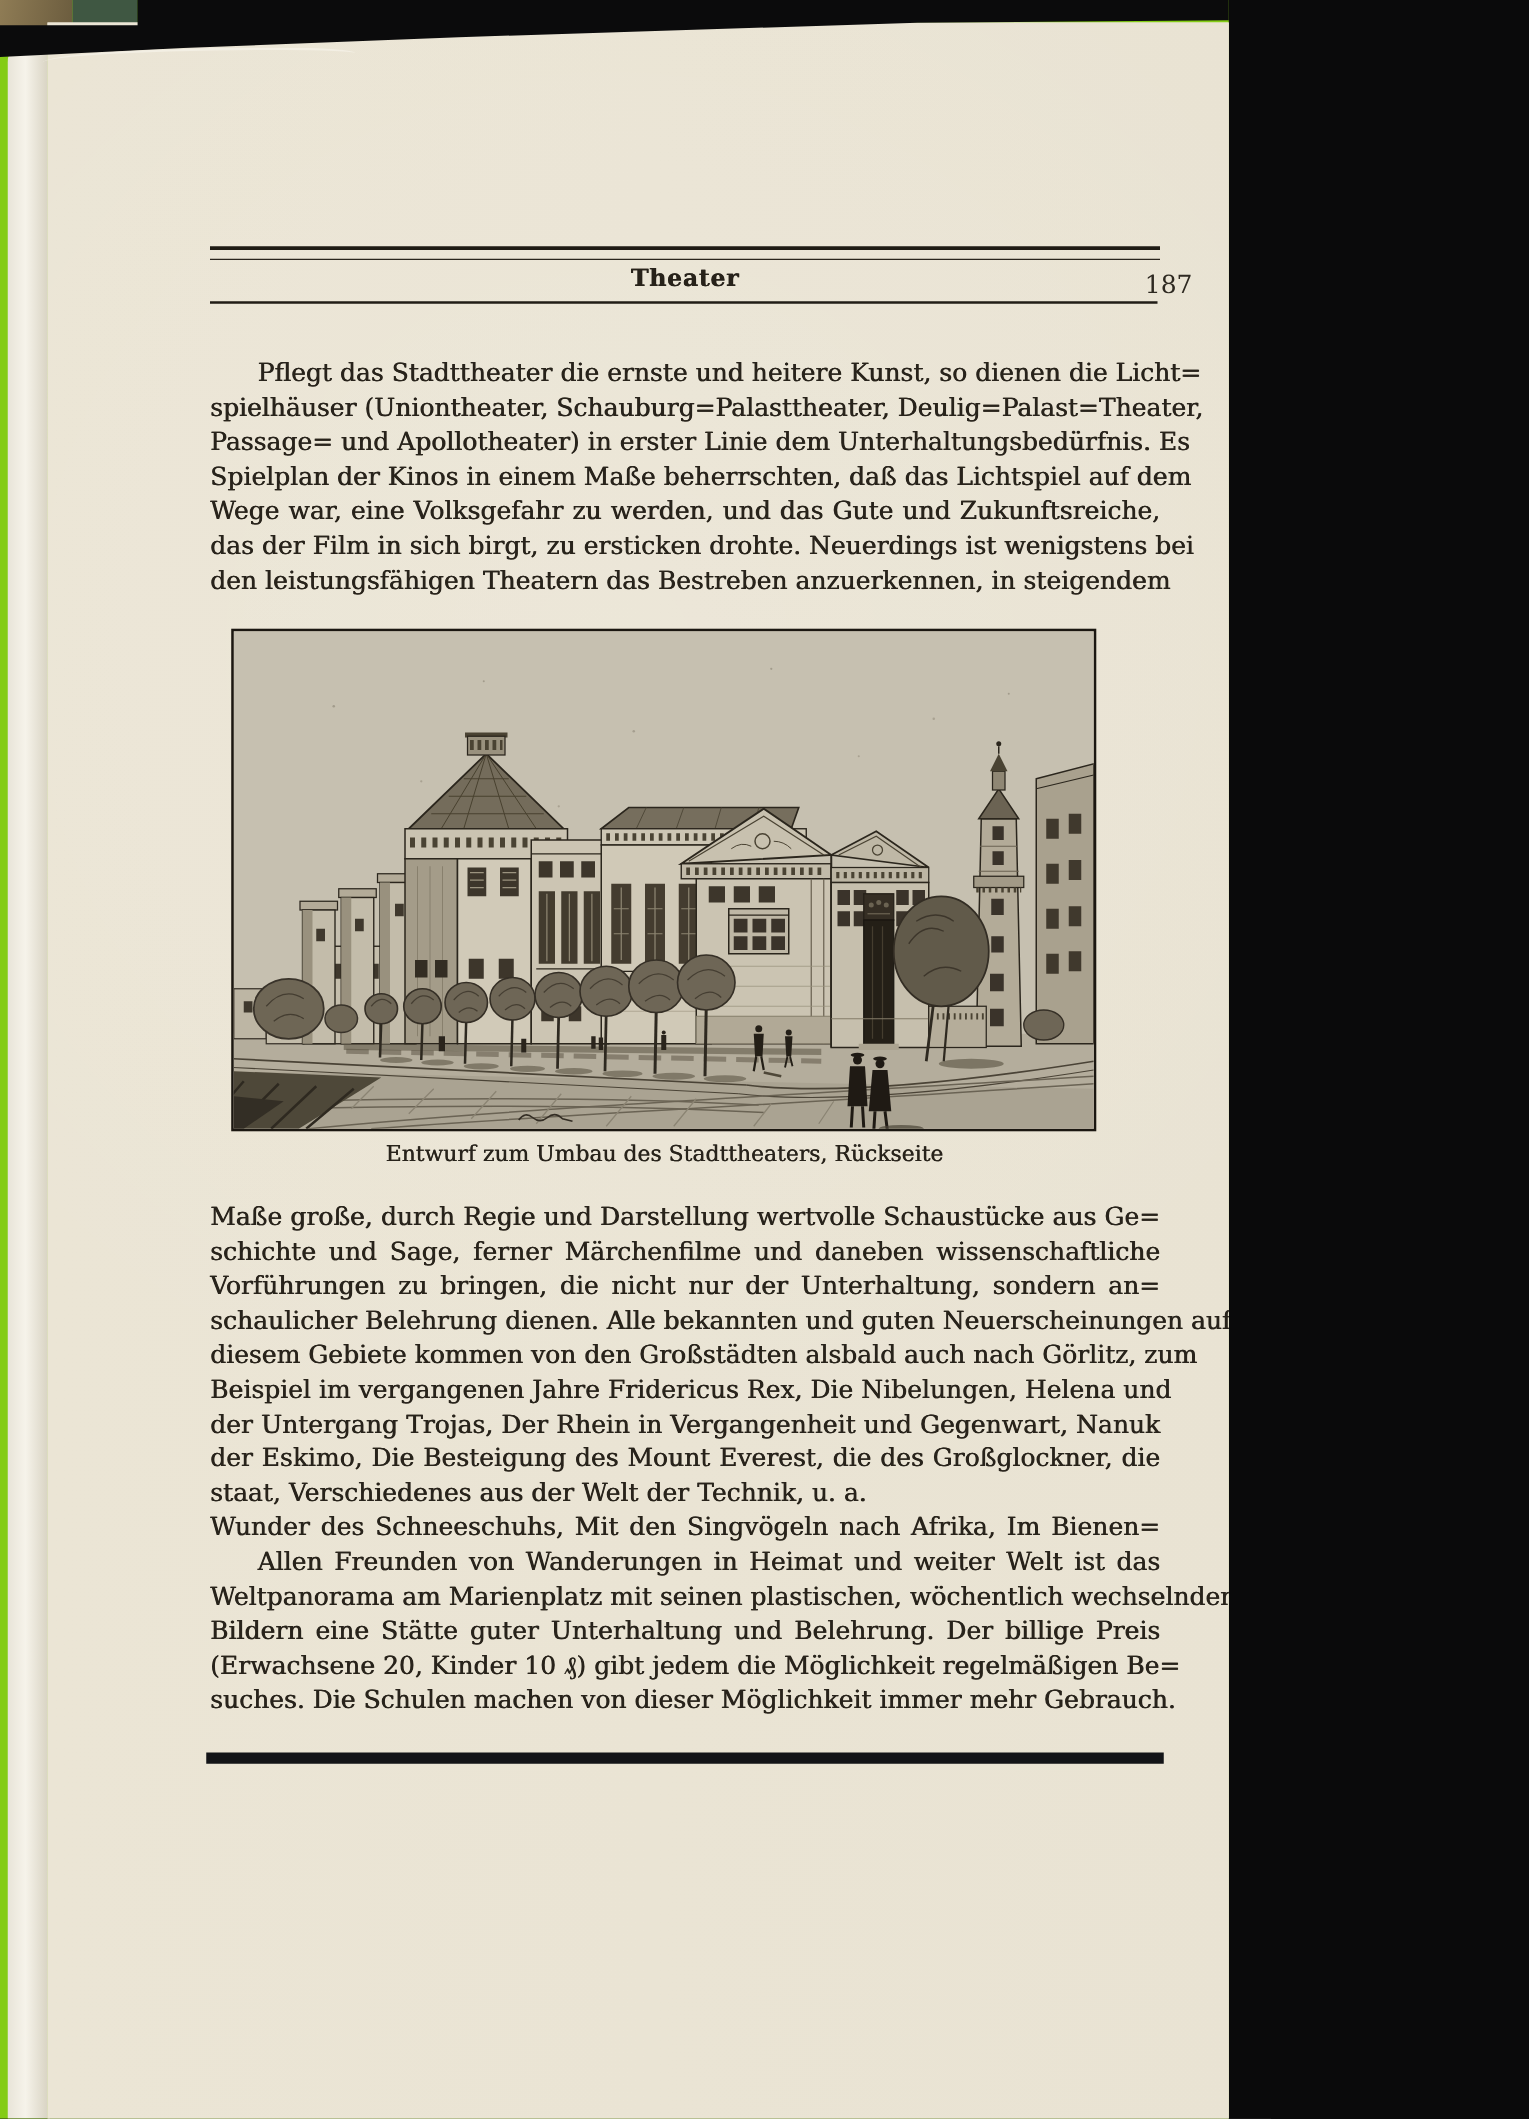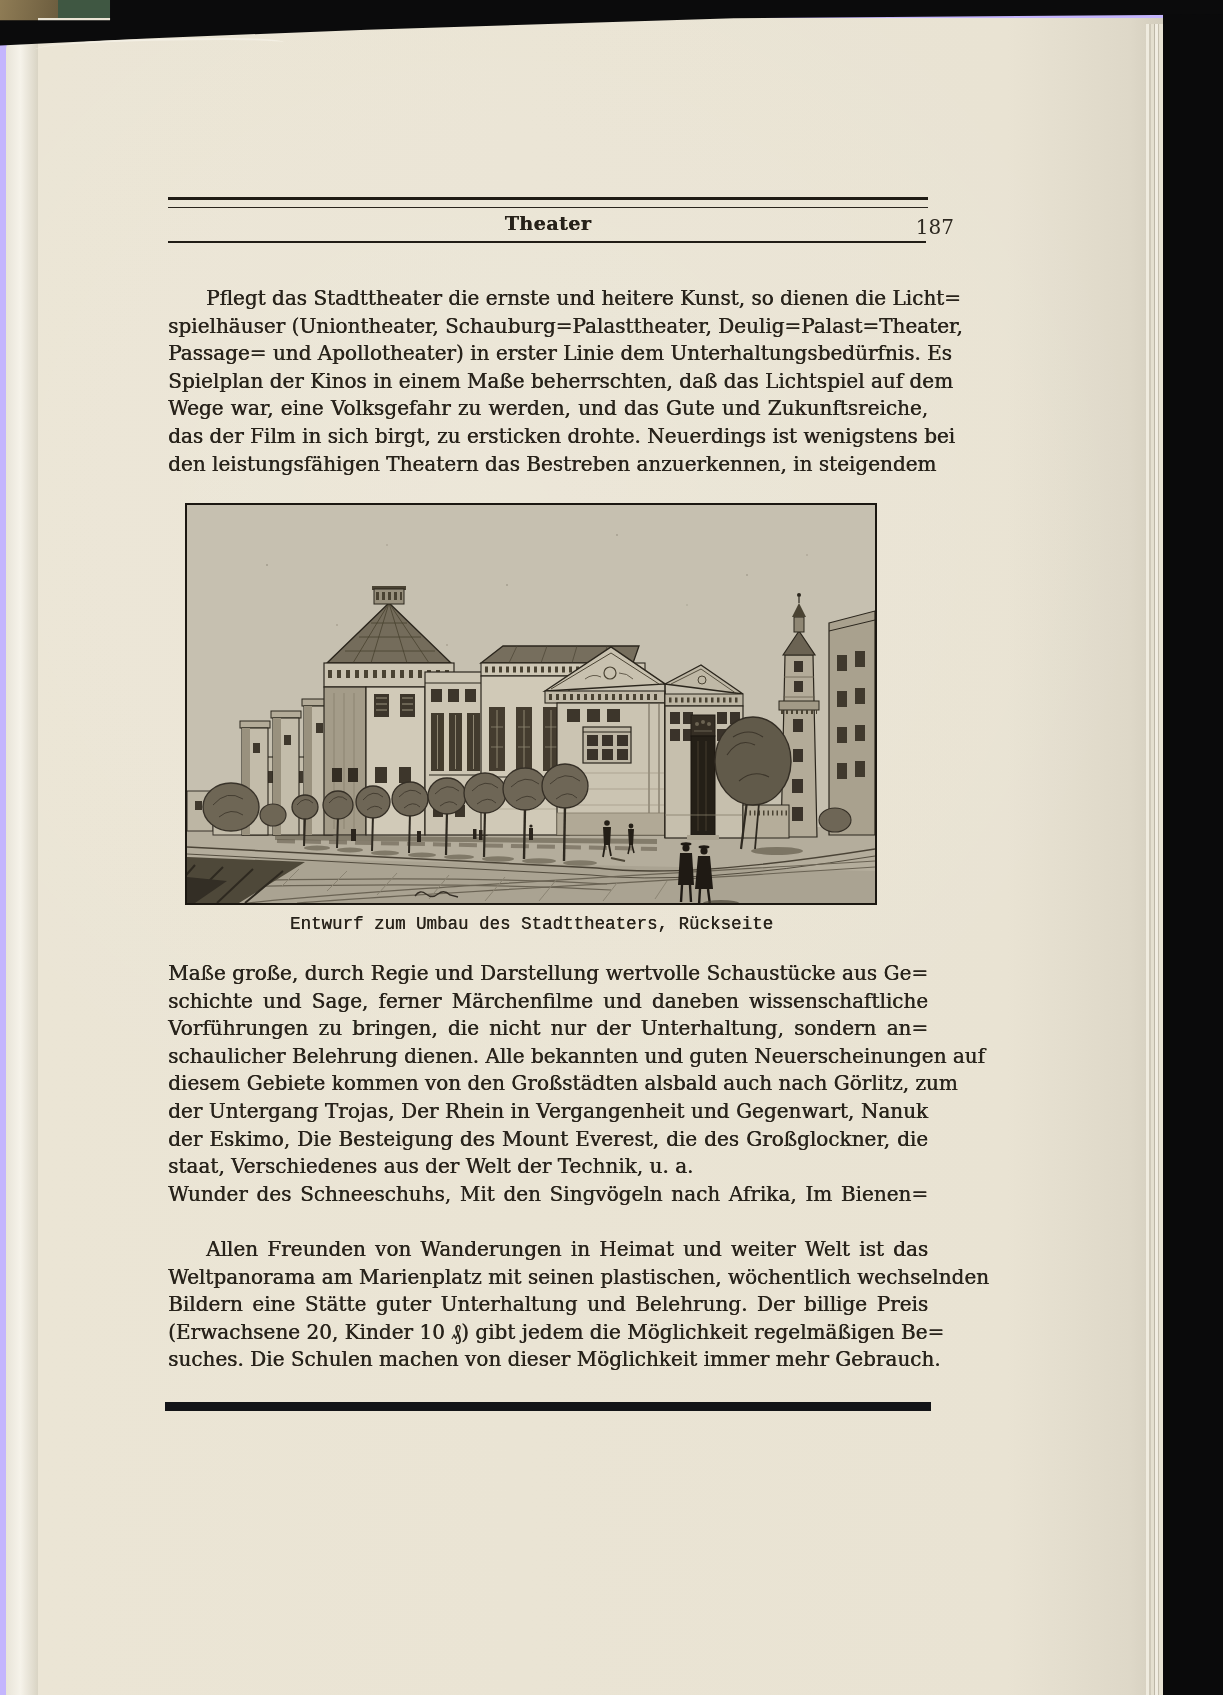--- a/index.html
+++ b/index.html
@@ -1,16 +1,16 @@
 <!DOCTYPE html>
 <html><head>
 <meta charset="utf-8">
 <style>
   html,body{margin:0;padding:0;background:#0a0a0b;}
-  .stage{position:relative;width:1223px;height:1695px;background:#c4b5fd;overflow:hidden;
+  .stage{position:relative;width:983px;height:1695px;background:#84cc16;overflow:hidden;
          font-family:"DejaVu Serif","Liberation Serif",serif;color:#29241b;}
   
   .fore-edge{position:absolute;left:6px;top:34px;bottom:0;width:32px;
              background:linear-gradient(90deg,#e8e4d8,#f6f3ea 45%,#d9d4c4);
              border-top-left-radius:16px;border-right:2px solid #b3ad9e;}
   .page{position:absolute;left:38px;top:18px;width:1126px;height:1677px;
         background:
           radial-gradient(90% 60% at 40% 30%, rgba(255,255,255,0.10), rgba(0,0,0,0) 70%),
           linear-gradient(90deg,#ebe5d5 0%,#e9e3d3 86%,#ded8c8 97%,#d2ccbc 100%),
           #e9e3d3;}
@@ -37,21 +37,21 @@
   .para{position:absolute;left:0;width:760px;font-size:20px;line-height:27.6px;
         color:#28231b;text-shadow:0.45px 0 0 #2b261e;}
   .para-1{top:257px;margin-top:28px;}
   .para-2{top:960px;}
   .para-3{top:1236px;}
   .tline{text-align:justify;text-align-last:justify;white-space:nowrap;}
   .tline-natural{text-align-last:left;}
   .tline-indent{text-indent:38px;}
   .rule-heavy{position:absolute;top:1402px;left:-3px;width:766px;height:9px;background:#131417;}
   
-  figure.plate-figure{position:absolute;left:185px;top:503px;width:693px;margin:0;z-index:3;font-family:Liberation Mono, monospace;}
+  figure.plate-figure{position:absolute;left:185px;top:503px;width:693px;margin:0;z-index:3;}
   .plate{width:688px;height:398px;border:2.5px solid #1b1711;background:#c6c0b0;}
   figcaption{margin-top:9px;text-align:center;font-size:17.5px;color:#28231b;
              text-shadow:0.35px 0 0 #2b261e;width:693px;}
 </style>
 </head>
 <body>
 
 <div class="stage">
   <div class="spine-tan"></div>
   <div class="spine-green"></div>
@@ -77,20 +77,21 @@
         <div class="tline">Wege war, eine Volksgefahr zu werden, und das Gute und Zukunftsreiche,</div>
         <div class="tline">das der Film in sich birgt, zu ersticken drohte. Neuerdings ist wenigstens bei</div>
         <div class="tline">den leistungsfähigen Theatern das Bestreben anzuerkennen, in steigendem</div>
       </div>
     <div class="para para-2">
         <div class="tline">Maße große, durch Regie und Darstellung wertvolle Schaustücke aus Ge=</div>
         <div class="tline">schichte und Sage, ferner Märchenfilme und daneben wissenschaftliche</div>
         <div class="tline">Vorführungen zu bringen, die nicht nur der Unterhaltung, sondern an=</div>
         <div class="tline">schaulicher Belehrung dienen. Alle bekannten und guten Neuerscheinungen auf</div>
         <div class="tline">diesem Gebiete kommen von den Großstädten alsbald auch nach Görlitz, zum</div>
+        <div class="tline">Beispiel im vergangenen Jahre Fridericus Rex, Die Nibelungen, Helena und</div>
         <div class="tline">der Untergang Trojas, Der Rhein in Vergangenheit und Gegenwart, Nanuk</div>
         <div class="tline">der Eskimo, Die Besteigung des Mount Everest, die des Großglockner, die</div>
         <div class="tline tline-natural">staat, Verschiedenes aus der Welt der Technik, u. a.</div>
         <div class="tline">Wunder des Schneeschuhs, Mit den Singvögeln nach Afrika, Im Bienen=</div>
       </div>
     <div class="para para-3 indent">
         <div class="tline tline-indent">Allen Freunden von Wanderungen in Heimat und weiter Welt ist das</div>
         <div class="tline">Weltpanorama am Marienplatz mit seinen plastischen, wöchentlich wechselnden</div>
         <div class="tline">Bildern eine Stätte guter Unterhaltung und Belehrung. Der billige Preis</div>
         <div class="tline">(Erwachsene 20, Kinder 10 ₰) gibt jedem die Möglichkeit regelmäßigen Be=</div>

